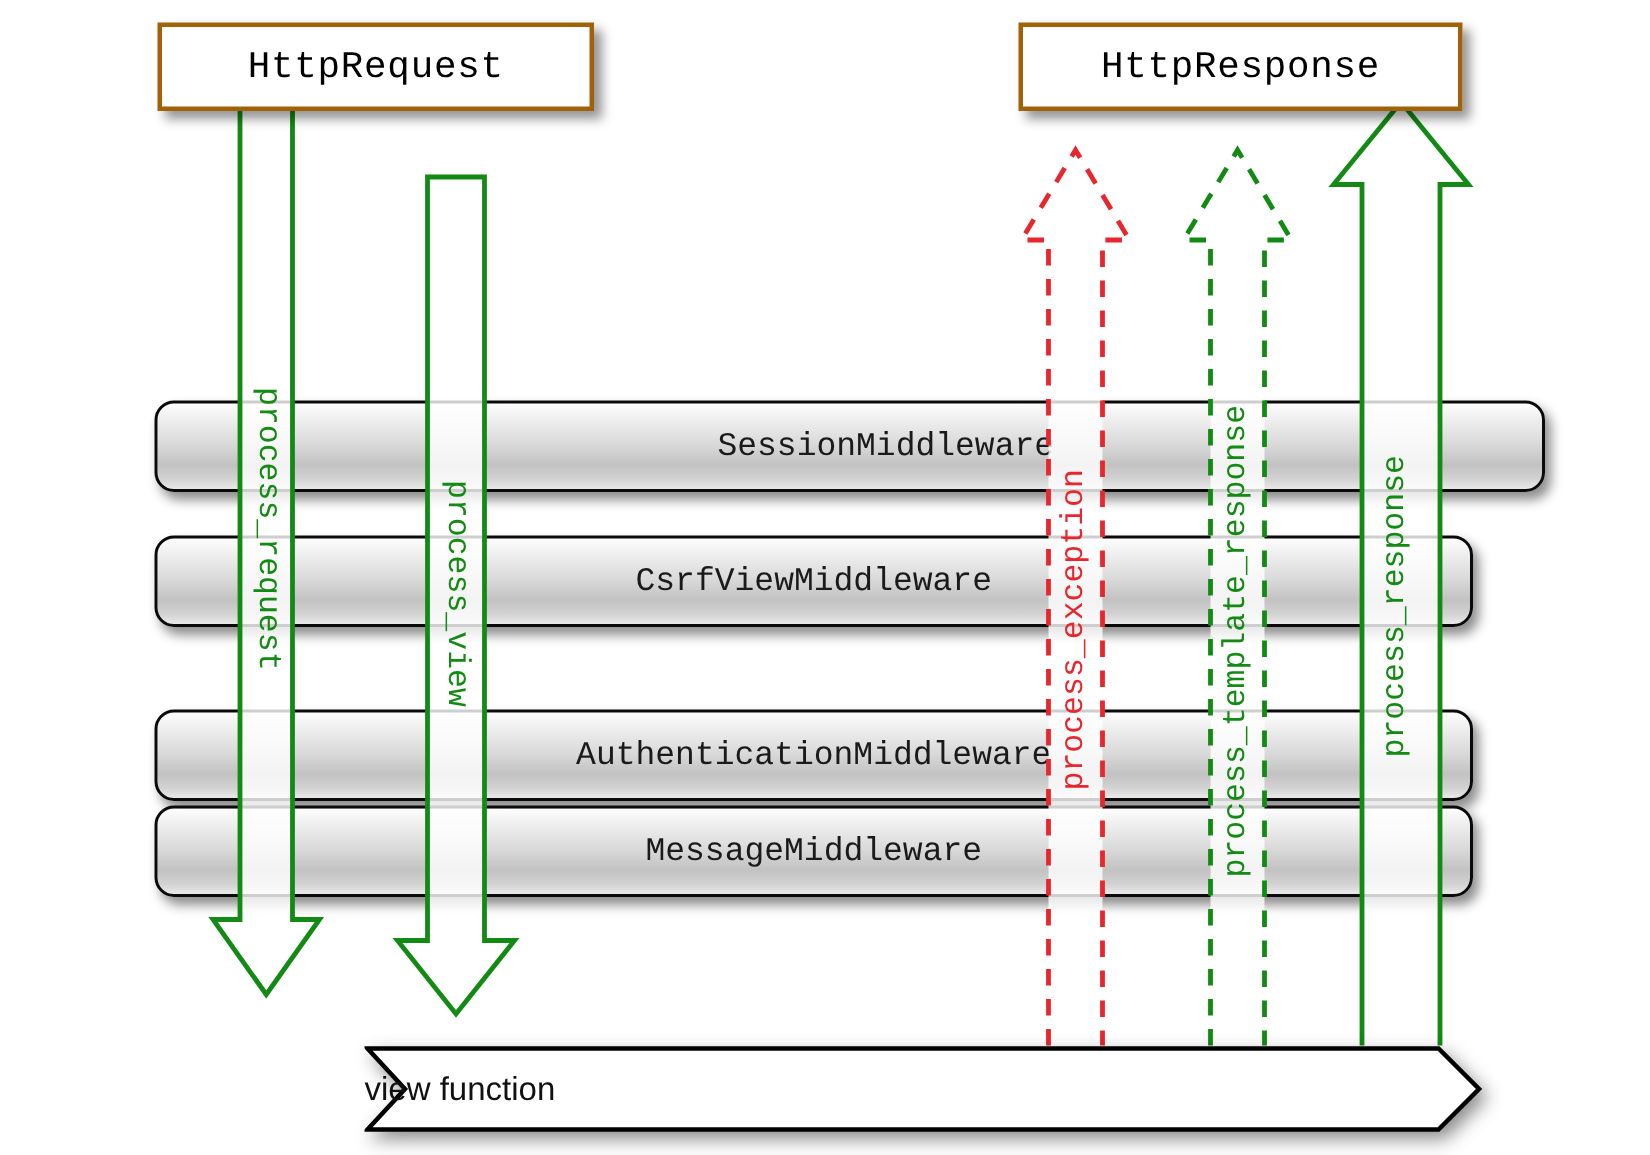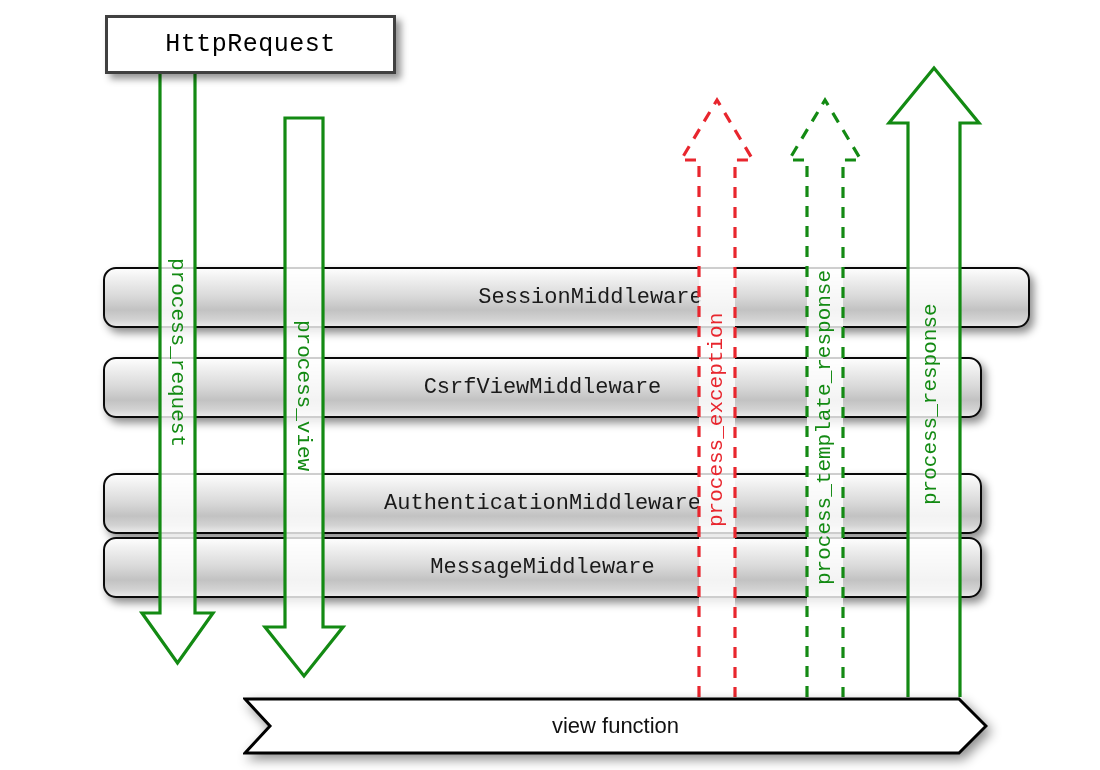--- a/index.html
+++ b/index.html
@@ -10,21 +10,21 @@
   }
   #stage{
     position:relative;
     width:1100px;height:770px;
     background:#ffffff;
   }
   
   .endpoint{
     position:absolute;
     background:#ffffff;
-    border:3px solid #404040;
+    border:3px solid #a16207;
     box-shadow:5px 5px 7px rgba(0,0,0,0.42);
     display:flex;align-items:center;justify-content:center;
     font-family:"Liberation Mono","DejaVu Sans Mono",monospace;
     font-size:25px;
     color:#000000;
     letter-spacing:0.5px;
     z-index:40;
   }
   #ep-request{left:105px;top:15px;width:285px;height:53px;}
   #ep-response{left:679px;top:15px;width:290px;height:53px;}
@@ -85,21 +85,21 @@
   .red{color:#e8262e;}
 
   
   #viewfn{
     position:absolute;left:243px;top:697px;width:745px;height:58px;
     z-index:38;
     filter:drop-shadow(4px 5px 6px rgba(0,0,0,0.45));
   }
   #viewfn-label{
     position:absolute;left:243px;top:697px;width:745px;height:58px;
-    display:flex;align-items:center;justify-content:center;
+    display:flex;align-items:center;justify-content:flex-start;
     font-family:"Liberation Sans", sans-serif;
     font-size:22px;color:#111111;
     z-index:39;
     pointer-events:none;
   }
 </style>
 </head>
 <body>
 
 <div id="stage">
@@ -118,20 +118,23 @@
   </div>
 
   <div class="channel" style="left:160px;width:35px;"></div>
   <div class="channel" style="left:285px;width:38px;"></div>
   <div class="channel" style="left:699px;width:36px;"></div>
   <div class="channel" style="left:807px;width:36px;"></div>
   <div class="channel" style="left:908px;width:52px;"></div>
 
   <div class="endpoint" id="ep-request">
     <span>HttpRequest</span>
+  </div>
+  <div class="endpoint" id="ep-response">
+    <span>HttpResponse</span>
   </div>
 
   <svg id="arrows" viewBox="0 0 1100 770" width="1100" height="770" xmlns="http://www.w3.org/2000/svg">
 
     <path fill="none" stroke="#138a13" stroke-width="3.2" stroke-linejoin="miter" d="M160,68 L160,613 L142,613 L177.5,663 L213,613 L195,613 L195,68"></path>
 
     <path fill="none" stroke="#138a13" stroke-width="3.2" stroke-linejoin="miter" d="M285,118 L285,627 L265,627 L304,676 L343,627 L323,627 L323,118 Z"></path>
 
     <path fill="none" stroke="#e8262e" stroke-width="3.2" stroke-dasharray="11 9" stroke-linejoin="miter" d="M699,697 L699,160 L681,160 L717,100 L753,160 L735,160 L735,697"></path>
 

